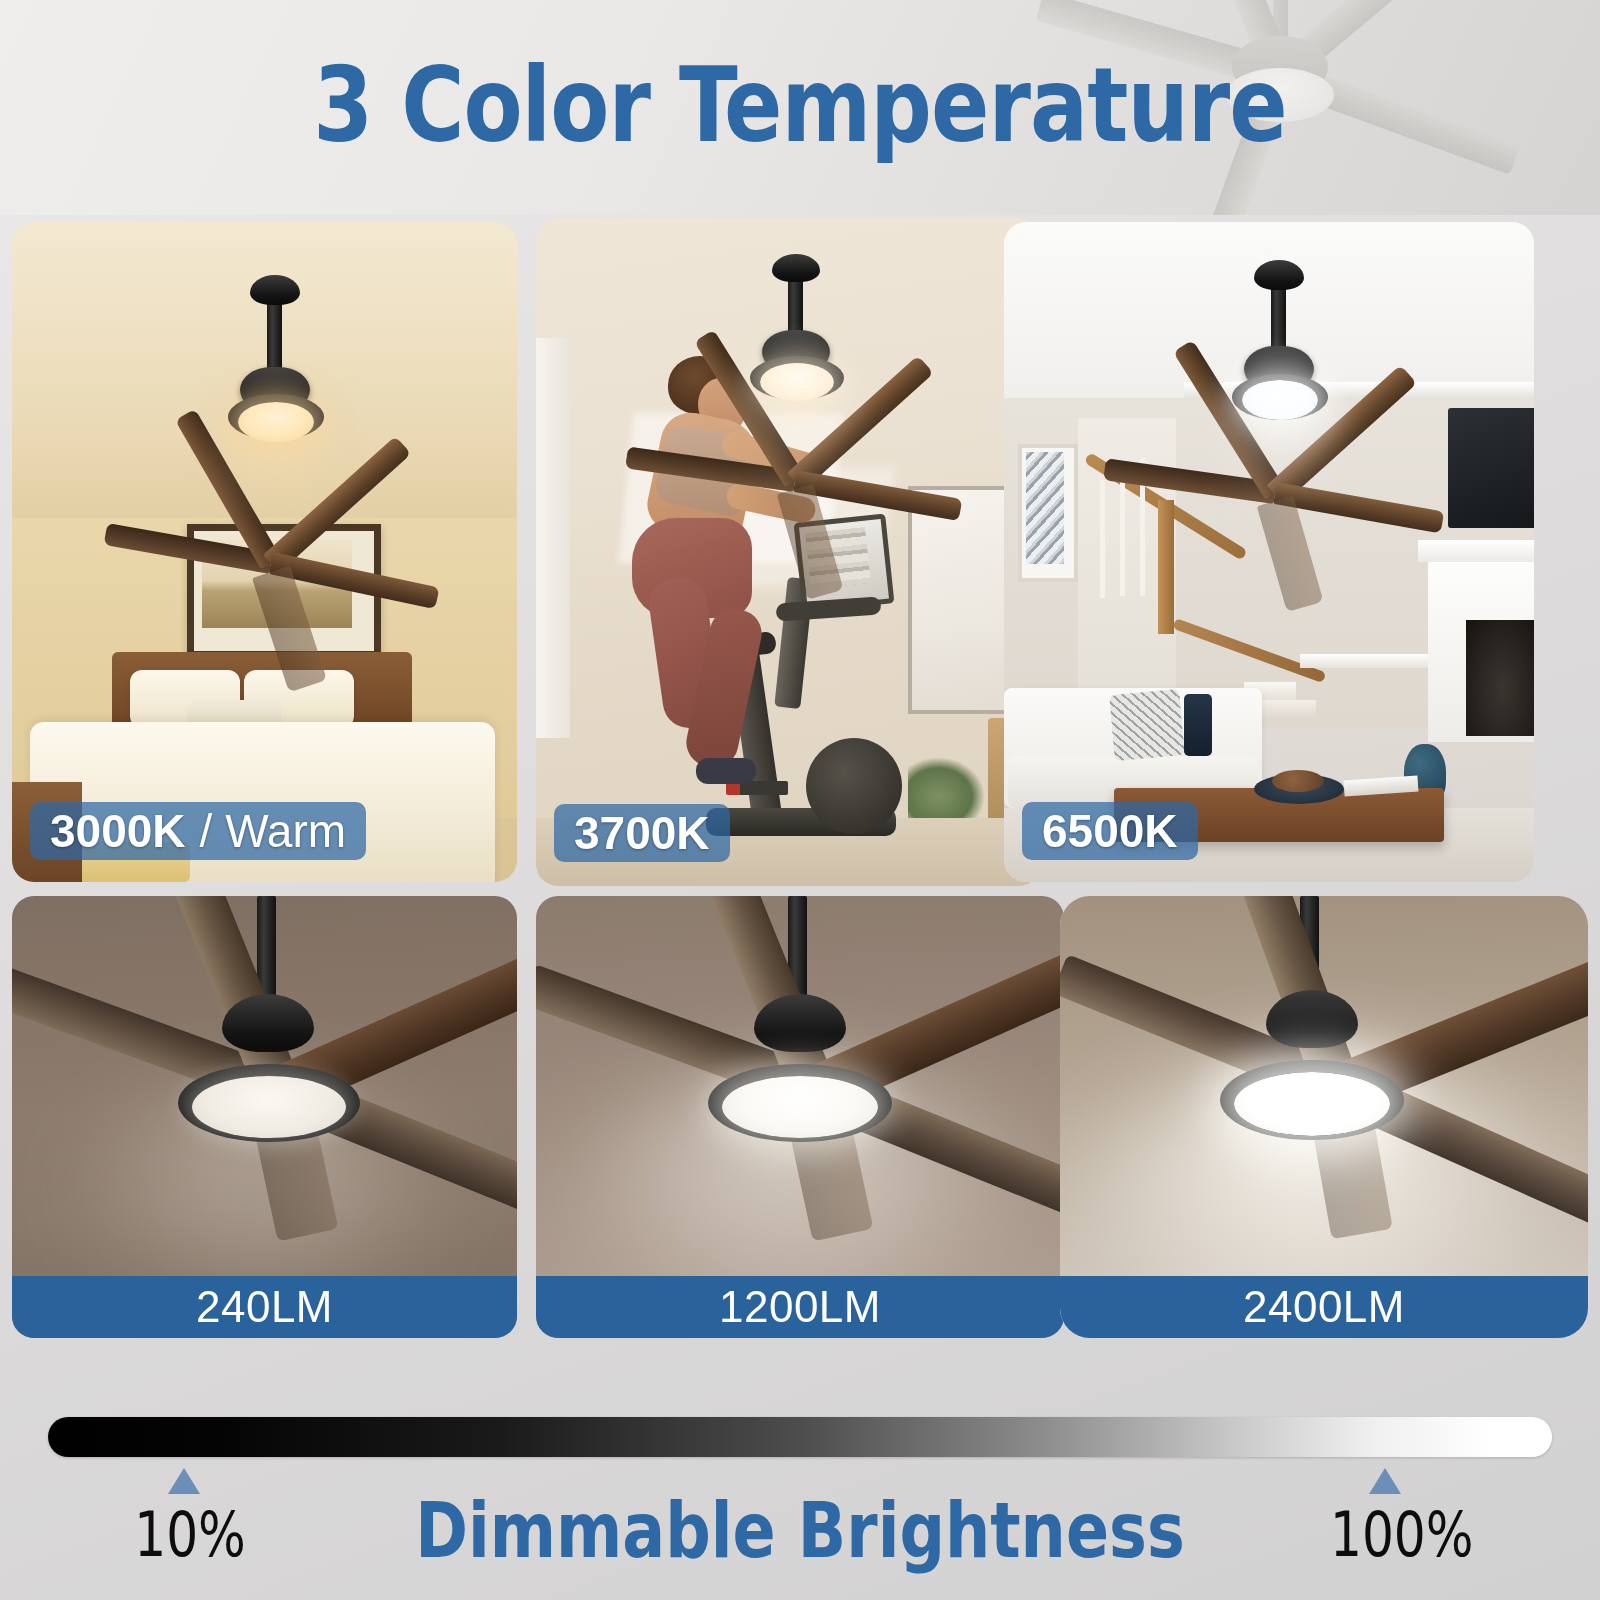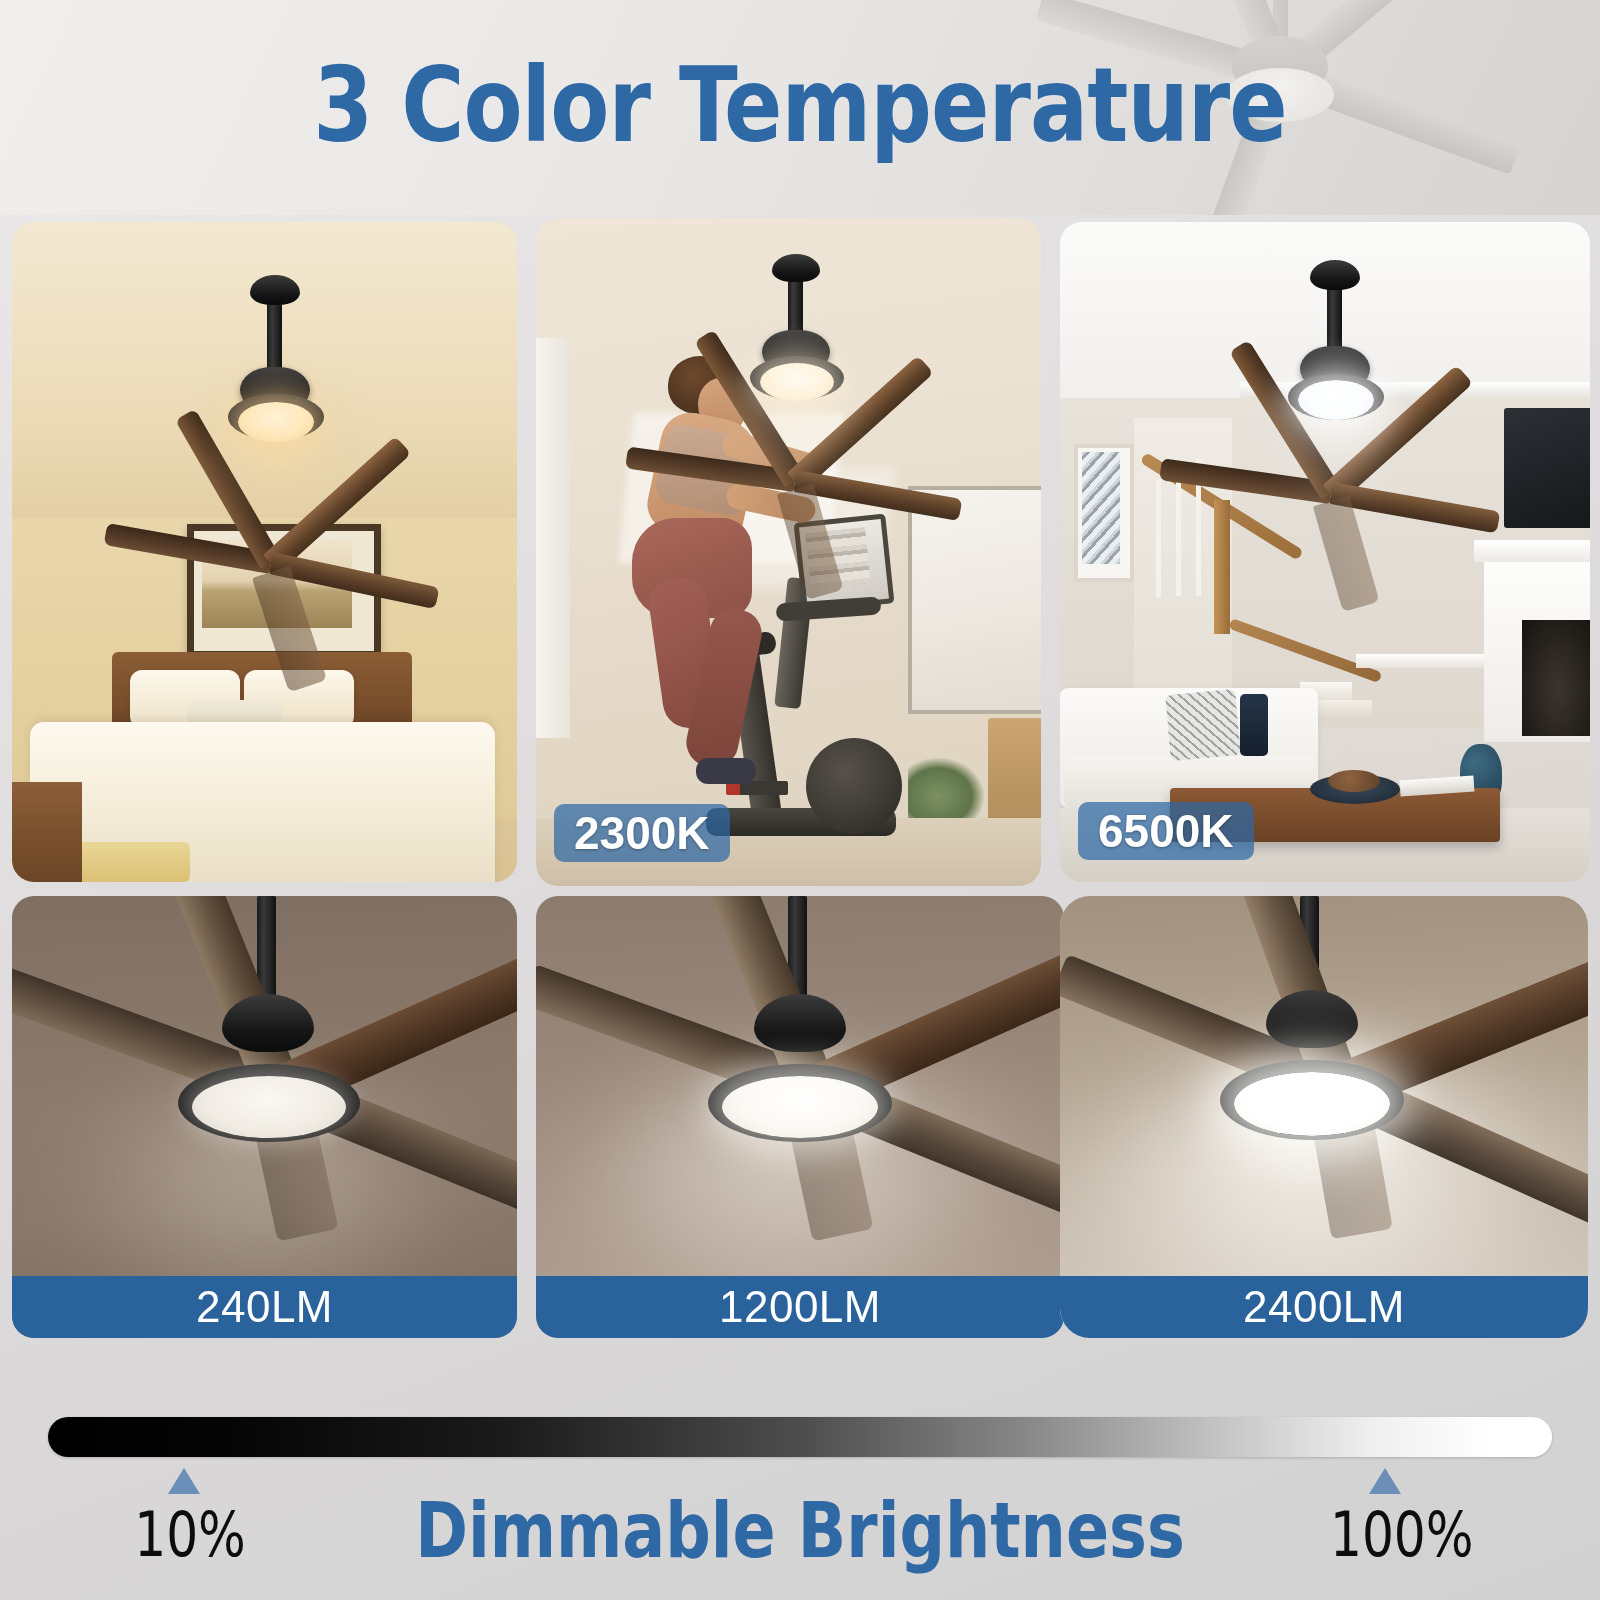--- a/index.html
+++ b/index.html
@@ -194,20 +194,24 @@
     <div class="blade" style="margin-left:6px;width:172px;height:23px;transform:rotate(240deg);background:linear-gradient(180deg,#7a5738,#563b25 60%,#402b1a);"></div>
     <div class="blade" style="margin-left:6px;width:178px;height:24px;transform:rotate(318deg);background:linear-gradient(180deg,#8a6240,#5e4128 60%,#46301c);"></div>
     <div class="blade" style="margin-left:6px;width:170px;height:22px;transform:rotate(12deg);background:linear-gradient(180deg,#7e5a3a,#583c26 60%,#412c1b);"></div>
     <div class="blade" style="margin-left:6px;width:120px;height:40px;transform:rotate(72deg);background:linear-gradient(180deg,rgba(120,90,62,.55),rgba(80,58,38,.5));"></div>
     <div class="hub" style="left:228px;top:145px;width:70px;height:46px;"></div>
     <div class="ringtop" style="left:216px;top:172px;width:96px;height:46px;"></div>
     <div class="lightdisk" style="left:226px;top:180px;width:76px;height:40px;background:radial-gradient(ellipse at 50% 40%,#fff6e0 0%,#ffe9be 55%,#f4d49a 100%);box-shadow:0 0 26px 12px rgba(255,214,150,.5);"></div>
     <div class="glowcone" style="left:200px;top:190px;width:130px;height:110px;background:radial-gradient(ellipse at 50% 10%,rgba(255,224,168,.55),rgba(255,224,168,0) 70%);"></div>
   </div>
 
+  <div class="kbar" style="left:18px;bottom:22px;height:58px;">
+    <span class="kv">3000K</span>
+    <span class="kn"><span>/</span>&nbsp;<span>Warm</span></span>
+  </div>
 </div>
 
 <div class="panel" id="p2" style="left:536px;top:218px;width:505px;height:668px;">
   <div class="scene" style="background:linear-gradient(172deg,#efe6d8 0%,#ebe1d2 35%,#e5dac9 60%,#ded2bf 100%);"></div>
 
   <div style="position:absolute;left:90px;top:195px;width:210px;height:150px;background:rgba(255,255,255,.5);transform:skewX(-6deg);filter:blur(3px);"></div>
   <div style="position:absolute;left:120px;top:250px;width:230px;height:120px;background:rgba(255,255,255,.38);transform:skewX(-9deg);filter:blur(5px);"></div>
 
   <div style="position:absolute;left:372px;top:268px;width:130px;height:220px;border:4px solid #b6aea1;background:linear-gradient(170deg,#f6f3ee,#ece7df 60%,#e2dcd2);"></div>
 
@@ -252,25 +256,25 @@
     <div class="blade" style="margin-left:6px;margin-top:-82px;width:176px;height:24px;transform:rotate(318deg);background:linear-gradient(180deg,#8b6341,#5f4229 60%,#47311d);"></div>
     <div class="blade" style="margin-left:6px;margin-top:-82px;width:168px;height:22px;transform:rotate(10deg);background:linear-gradient(180deg,#7f5b3b,#593d27 60%,#422d1c);"></div>
     <div class="blade" style="margin-left:6px;margin-top:-82px;width:110px;height:38px;transform:rotate(74deg);background:linear-gradient(180deg,rgba(120,90,62,.5),rgba(80,58,38,.45));"></div>
     <div class="hub" style="left:226px;top:112px;width:68px;height:44px;"></div>
     <div class="ringtop" style="left:214px;top:138px;width:94px;height:44px;"></div>
     <div class="lightdisk" style="left:224px;top:145px;width:74px;height:38px;background:radial-gradient(ellipse at 50% 40%,#fffdf6 0%,#fff3dd 55%,#f6e6c8 100%);box-shadow:0 0 28px 13px rgba(255,240,214,.55);"></div>
     <div class="glowcone" style="left:198px;top:155px;width:128px;height:110px;background:radial-gradient(ellipse at 50% 10%,rgba(255,244,222,.5),rgba(255,244,222,0) 70%);"></div>
   </div>
 
   <div class="kbar" style="left:18px;bottom:24px;height:58px;">
-    <span class="kv">2300K</span>
-  </div>
-</div>
-
-<div class="panel" id="p3" style="left:1060px;top:222px;width:530px;height:660px;">
+    <span class="kv">3700K</span>
+  </div>
+</div>
+
+<div class="panel" id="p3" style="left:1004px;top:222px;width:530px;height:660px;">
   <div class="scene" style="background:linear-gradient(175deg,#f2f0ed 0%,#e9e6e1 35%,#e2ded8 65%,#d9d4cd 100%);"></div>
 
   <div style="position:absolute;left:0;top:0;width:100%;height:178px;background:linear-gradient(180deg,#fbfbfa,#f1efec);"></div>
 
   <div style="position:absolute;left:180px;top:160px;width:350px;height:16px;background:linear-gradient(180deg,#ffffff,#e6e3de);"></div>
 
   <div style="position:absolute;left:0;top:176px;width:100%;height:330px;background:linear-gradient(180deg,#e7e2da,#ded8cf);"></div>
 
   <div style="position:absolute;left:14px;top:222px;width:52px;height:130px;background:#f8f6f2;border:4px solid #dcd6cc;"></div>
   <div style="position:absolute;left:22px;top:230px;width:38px;height:112px;background:repeating-linear-gradient(132deg,#cfd4d8 0 3px,#9aa3ab 3px 6px,#eceff1 6px 11px);"></div>

